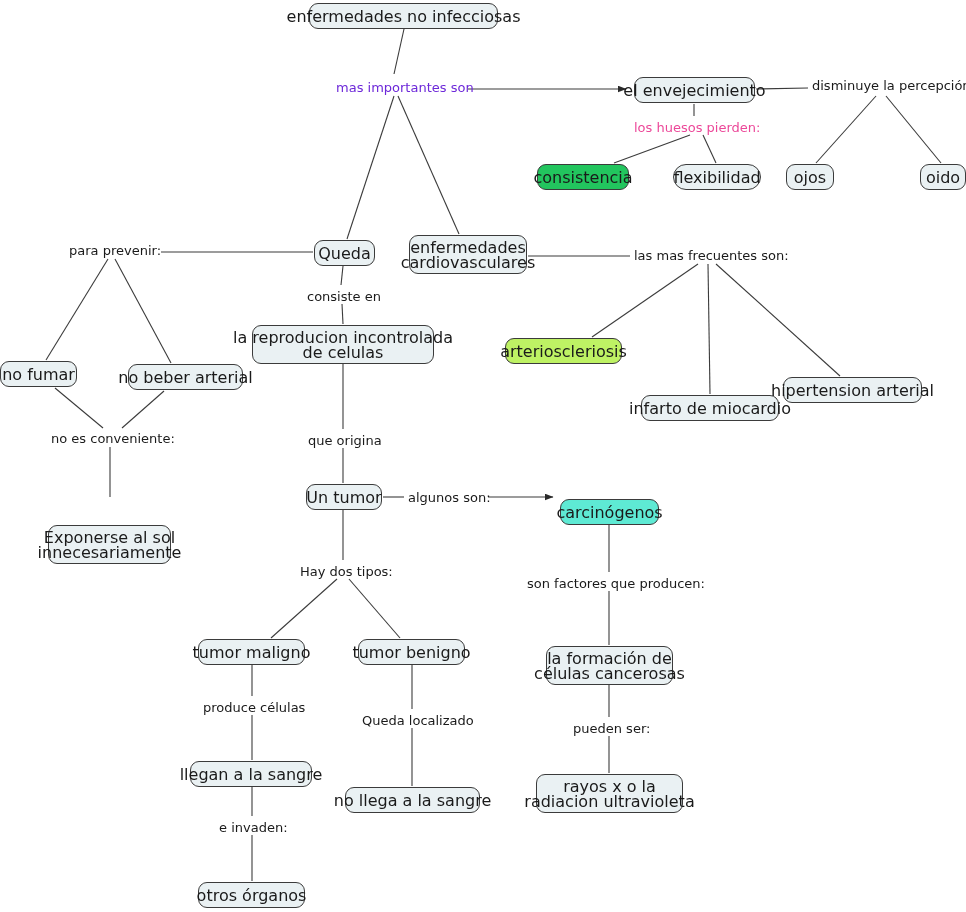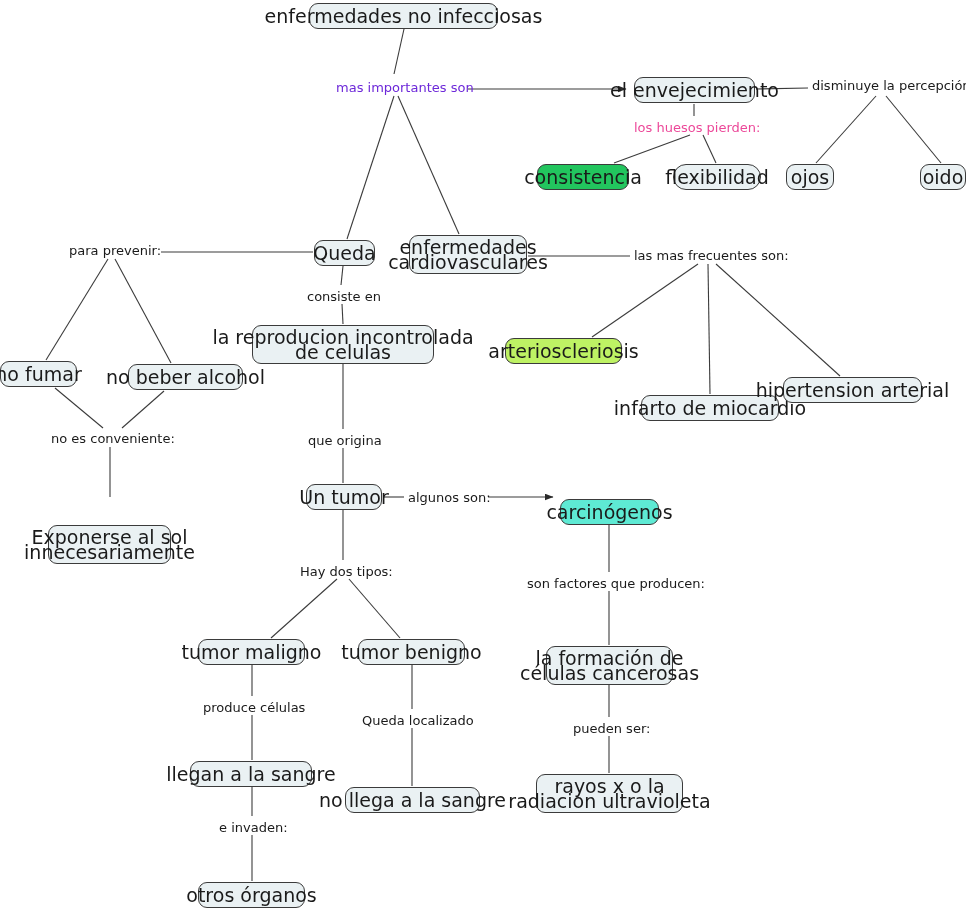--- a/index.html
+++ b/index.html
@@ -25,21 +25,21 @@
     height: 912px;
     pointer-events: none;
   }
   .node {
     position: absolute;
     box-sizing: border-box;
     background: #eaf1f3;
     border: 1px solid #3b3b3b;
     border-radius: 9px;
     color: #1a1a1a;
-    font-size: 19px;
+    font-size: 16px;
     line-height: 15px;
     text-align: center;
     display: flex;
     align-items: center;
     justify-content: center;
     padding: 3px 9px;
     white-space: pre;
     box-shadow: 0 0 0 0 rgba(0,0,0,0);
   }
   .linklabel {
@@ -108,21 +108,21 @@
       <div class="node" style="left: 309px; top: 3px; width: 189px; height: 26px; background: rgb(234, 241, 243); border-color: rgb(59, 59, 59); color: rgb(26, 26, 26);">enfermedades no infecciosas</div>
       <div class="node" style="left: 634px; top: 77px; width: 121px; height: 26px; background: rgb(234, 241, 243); border-color: rgb(59, 59, 59); color: rgb(26, 26, 26);">el envejecimiento</div>
       <div class="node" style="left: 537px; top: 164px; width: 92px; height: 26px; background: #22c55e; border-color: rgb(59, 59, 59); color: rgb(26, 26, 26);">consistencia</div>
       <div class="node" style="left: 673px; top: 164px; width: 88px; height: 26px; background: rgb(234, 241, 243); border-color: rgb(59, 59, 59); color: rgb(26, 26, 26); border-radius: 13px;">flexibilidad</div>
       <div class="node" style="left: 786px; top: 164px; width: 48px; height: 26px; background: rgb(234, 241, 243); border-color: rgb(59, 59, 59); color: rgb(26, 26, 26);">ojos</div>
       <div class="node" style="left: 920px; top: 164px; width: 46px; height: 26px; background: rgb(234, 241, 243); border-color: rgb(59, 59, 59); color: rgb(26, 26, 26);">oido</div>
       <div class="node" style="left: 314px; top: 240px; width: 61px; height: 26px; background: rgb(234, 241, 243); border-color: rgb(59, 59, 59); color: rgb(26, 26, 26);">Queda</div>
       <div class="node" style="left: 409px; top: 235px; width: 118px; height: 39px; background: rgb(234, 241, 243); border-color: rgb(59, 59, 59); color: rgb(26, 26, 26);">enfermedades
 cardiovasculares</div>
       <div class="node" style="left: 0px; top: 361px; width: 77px; height: 26px; background: rgb(234, 241, 243); border-color: rgb(59, 59, 59); color: rgb(26, 26, 26);">no fumar</div>
-      <div class="node" style="left: 128px; top: 364px; width: 115px; height: 26px; background: rgb(234, 241, 243); border-color: rgb(59, 59, 59); color: rgb(26, 26, 26);">no beber alcohol</div>
+      <div class="node" style="left: 128px; top: 364px; width: 115px; height: 26px; background: rgb(234, 241, 243); border-color: rgb(59, 59, 59); color: rgb(26, 26, 26);">no beber arterial</div>
       <div class="node" style="left: 252px; top: 325px; width: 182px; height: 39px; background: rgb(234, 241, 243); border-color: rgb(59, 59, 59); color: rgb(26, 26, 26);">la reproducion incontrolada
 de celulas</div>
       <div class="node" style="left: 505px; top: 338px; width: 117px; height: 26px; background: #bef264; border-color: rgb(59, 59, 59); color: rgb(26, 26, 26);">arterioscleriosis</div>
       <div class="node" style="left: 641px; top: 395px; width: 138px; height: 26px; background: rgb(234, 241, 243); border-color: rgb(59, 59, 59); color: rgb(26, 26, 26);">infarto de miocardio</div>
       <div class="node" style="left: 783px; top: 377px; width: 139px; height: 26px; background: rgb(234, 241, 243); border-color: rgb(59, 59, 59); color: rgb(26, 26, 26);">hipertension arterial</div>
       <div class="node" style="left: 48px; top: 498px; width: 123px; height: 39px; background: rgb(234, 241, 243); border-color: rgb(59, 59, 59); color: rgb(26, 26, 26); margin-top: 27px;">Exponerse al sol
 innecesariamente</div>
       <div class="node" style="left: 306px; top: 484px; width: 76px; height: 26px; background: rgb(234, 241, 243); border-color: rgb(59, 59, 59); color: rgb(26, 26, 26);">Un tumor</div>
       <div class="node" style="left: 560px; top: 499px; width: 99px; height: 26px; background: #5eead4; border-color: rgb(59, 59, 59); color: rgb(26, 26, 26);">carcinógenos</div>
       <div class="node" style="left: 198px; top: 639px; width: 107px; height: 26px; background: rgb(234, 241, 243); border-color: rgb(59, 59, 59); color: rgb(26, 26, 26);">tumor maligno</div>

